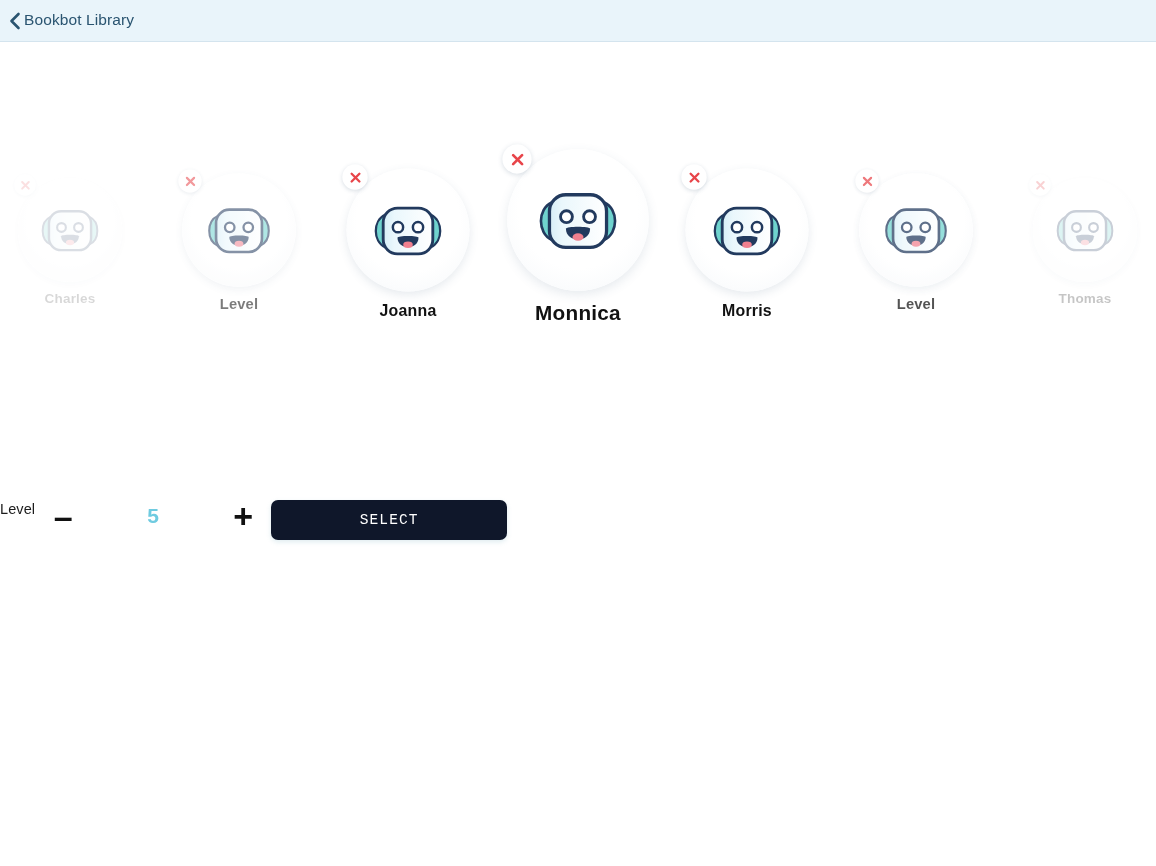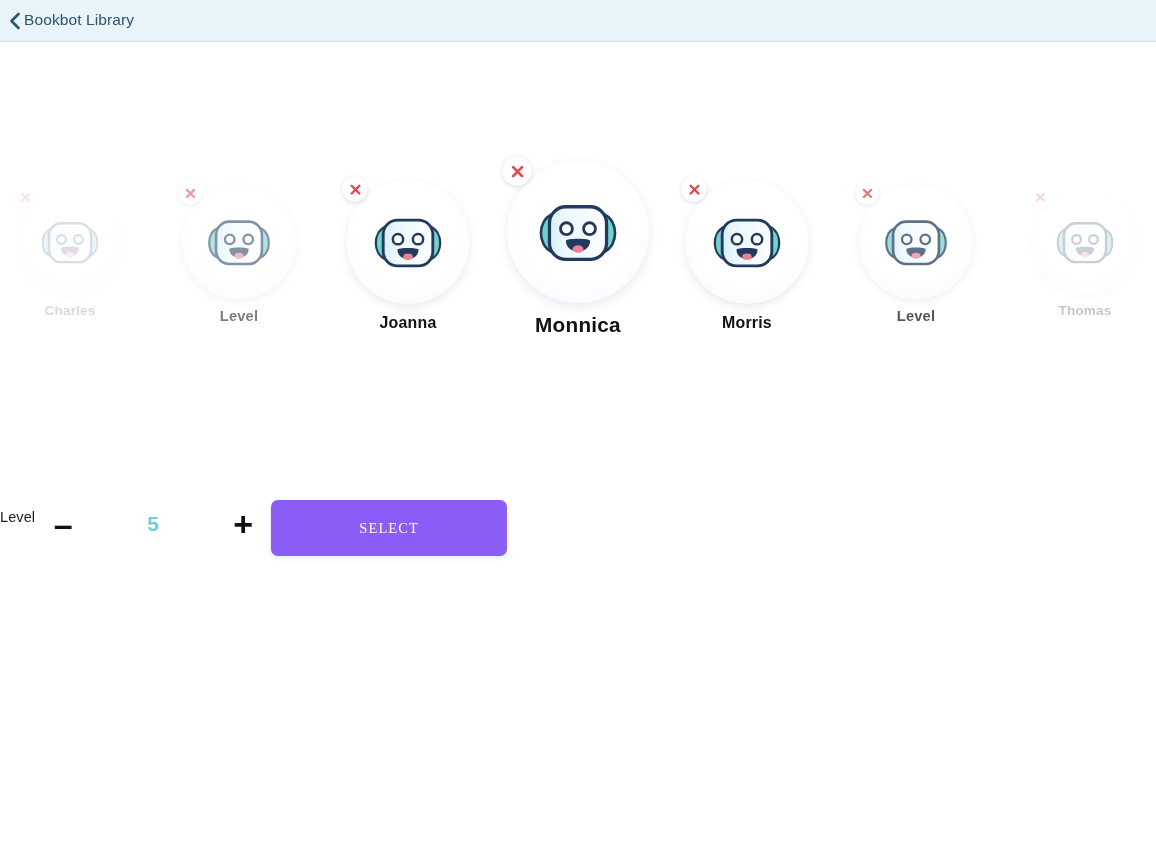--- a/index.html
+++ b/index.html
@@ -58,21 +58,21 @@
     color: #1d4a6b;
     letter-spacing: 0.2px;
     pointer-events: none;
   }
 
   
   .carousel {
     position: relative;
     width: 1156px;
     height: 290px;
-    margin-top: 12px;
+    margin-top: 0;
   }
 
   .profile {
     position: absolute;
     top: 0;
     width: 170px;
     display: flex;
     flex-direction: column;
     align-items: center;
     cursor: pointer;
@@ -178,26 +178,26 @@
     text-align: center;
     font-size: 21px;
     font-weight: bold;
     color: #6fcbe0;
     letter-spacing: 0.3px;
   }
 
   .select-button {
     margin-top: 22px;
     width: 236px;
-    height: 56px;
+    height: 40px;
     border: none;
     border-radius: 7px;
-    background: #8b5cf6;
+    background: #0f172a;
     color: #ffffff;
-    font-family: Liberation Serif, serif;
+    font-family: Liberation Mono, monospace;
     font-size: 14.5px;
     letter-spacing: 1.1px;
     cursor: pointer;
     box-shadow: 0 2px 5px rgba(80, 150, 170, 0.18);
   }
 </style>
 </head>
 <body>
 
 <div class="header">

